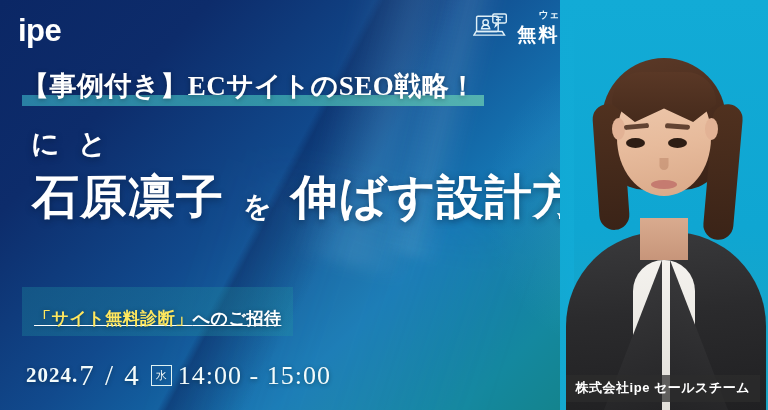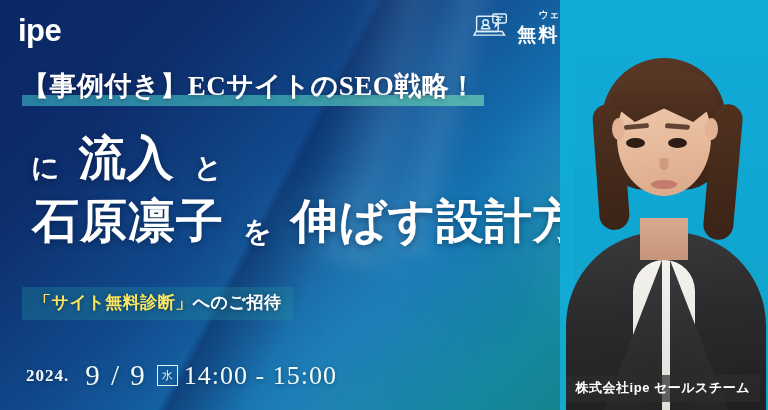--- a/index.html
+++ b/index.html
@@ -117,39 +117,40 @@
     display:inline-block;
     padding:0 9px 7px 9px;
     font-size:28px;font-weight:bold;line-height:1;
     color:#ffffff;
     text-shadow:0 2px 6px rgba(0,20,45,.5);
   }
 
   
   .cta{
     position:absolute;left:22px;top:287px;
-    padding:4px 12px 6px 12px;
+    padding:20px 12px 6px 12px;
     font-size:17px;font-weight:bold;letter-spacing:.5px;
     background:linear-gradient(100deg,rgba(27,126,152,.42),rgba(35,150,160,.30));
     white-space:nowrap;
     text-shadow:0 1px 4px rgba(0,25,45,.5);
+    text-decoration:underline;
   }
   .cta .em{color:#ffe75e;}
   .cta .rest{color:#ffffff;}
 
   
   .datebar{
     position:absolute;left:26px;bottom:18px;
     display:flex;align-items:center;
     font-family:"Liberation Serif","DejaVu Serif",serif;
     color:#f3fbfb;
     text-shadow:0 1px 4px rgba(0,30,40,.45);
     white-space:nowrap;
   }
-  .d-year{font-size:17px;letter-spacing:1px;margin-right:16px;font-weight:bold;}
+  .d-year{font-size:21px;letter-spacing:1px;margin-right:1px;font-weight:bold;}
   .d-day{font-size:29px;letter-spacing:2px;font-weight:normal;}
   .d-dow{
     display:inline-flex;align-items:center;justify-content:center;
     width:21px;height:21px;margin:0 6px 0 10px;
     border:1.5px solid #dff3f3;font-size:11px;line-height:1;
     font-family:"Liberation Sans","DejaVu Sans",sans-serif;
   }
   .d-time{font-size:26px;letter-spacing:1px;}
 
   
@@ -308,37 +309,36 @@
   </div>
 
   <div class="kicker-wrap">
     <div class="kicker-bar"></div>
     <div class="kicker">【事例付き】ECサイトのSEO戦略！</div>
   </div>
 
   <div class="title">
     <div class="title-line">
       <span class="plain">に</span>
-      <span class="hl">流入</span>
       <span class="plain">と</span>
     </div>
     <div class="title-line">
       <span class="hl">石原凛子</span>
       <span class="plain">を</span>
       <span class="hl">伸ばす設計方法</span>
     </div>
   </div>
 
   <div class="cta">
     <span class="em">「サイト無料診断」</span><span class="rest">へのご招待</span>
   </div>
 
   <div class="datebar">
     <span class="d-year">2024.</span>
-    <span class="d-day">9 / 9</span>
+    <span class="d-day">7 / 4</span>
     <span class="d-dow">水</span>
     <span class="d-time">14:00 - 15:00</span>
   </div>
 
   <div class="portrait">
     <div class="p-bg"></div>
     <div class="p-hair"></div>
     <div class="p-hair-l"></div>
     <div class="p-hair-r"></div>
     <div class="p-body"></div>

